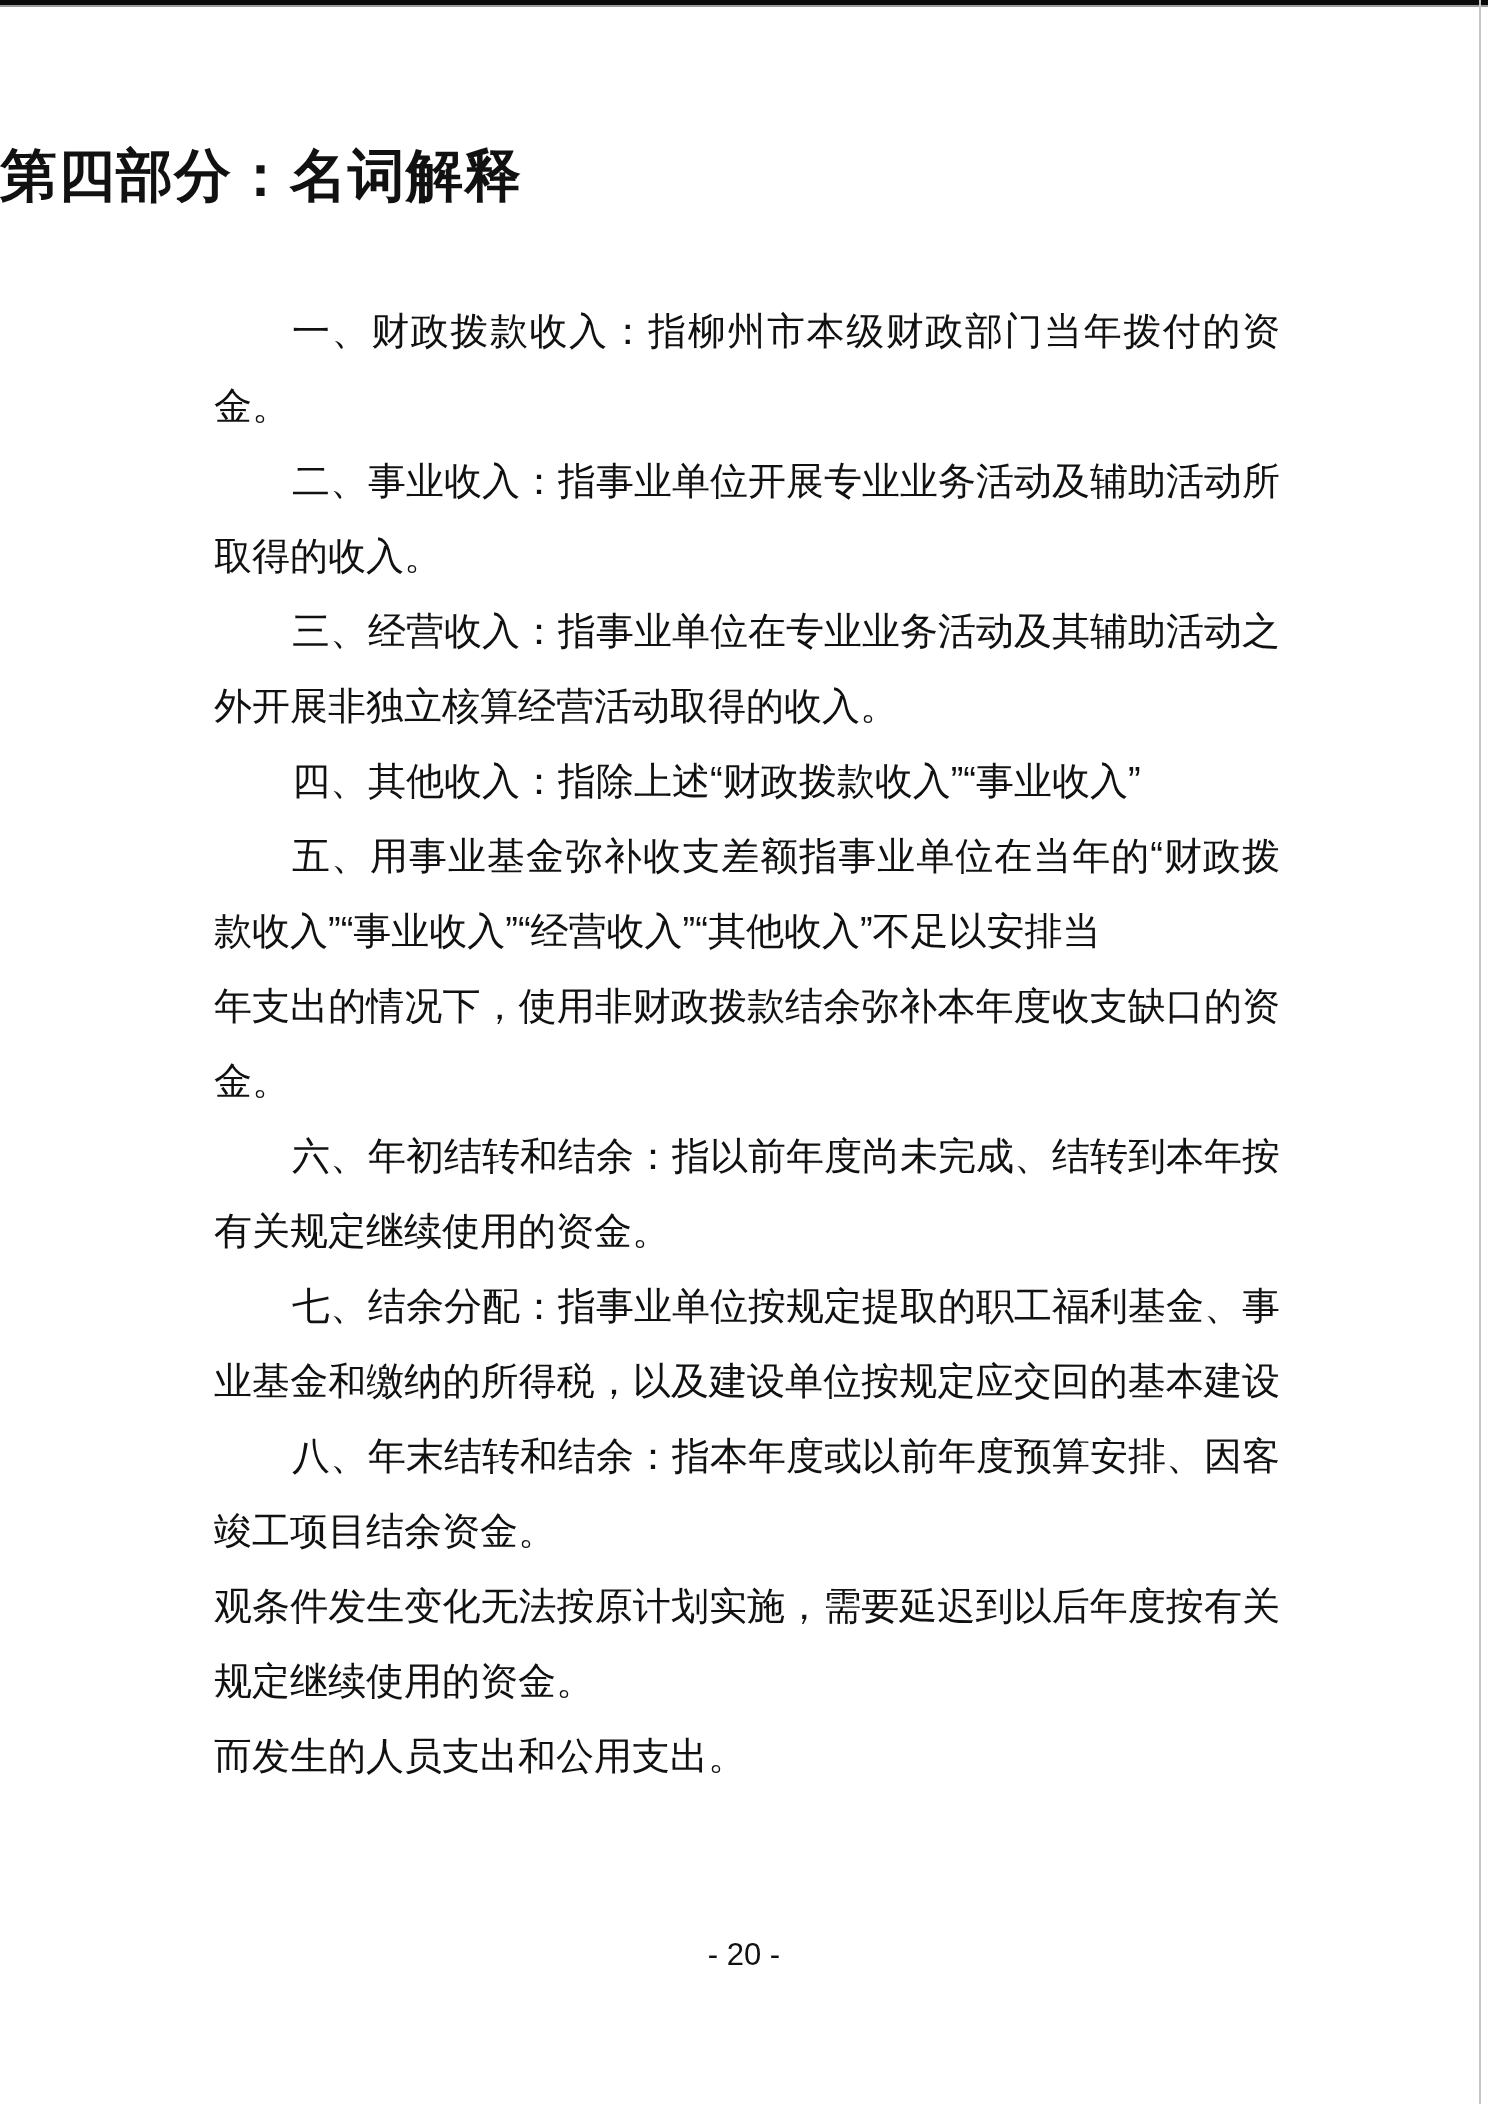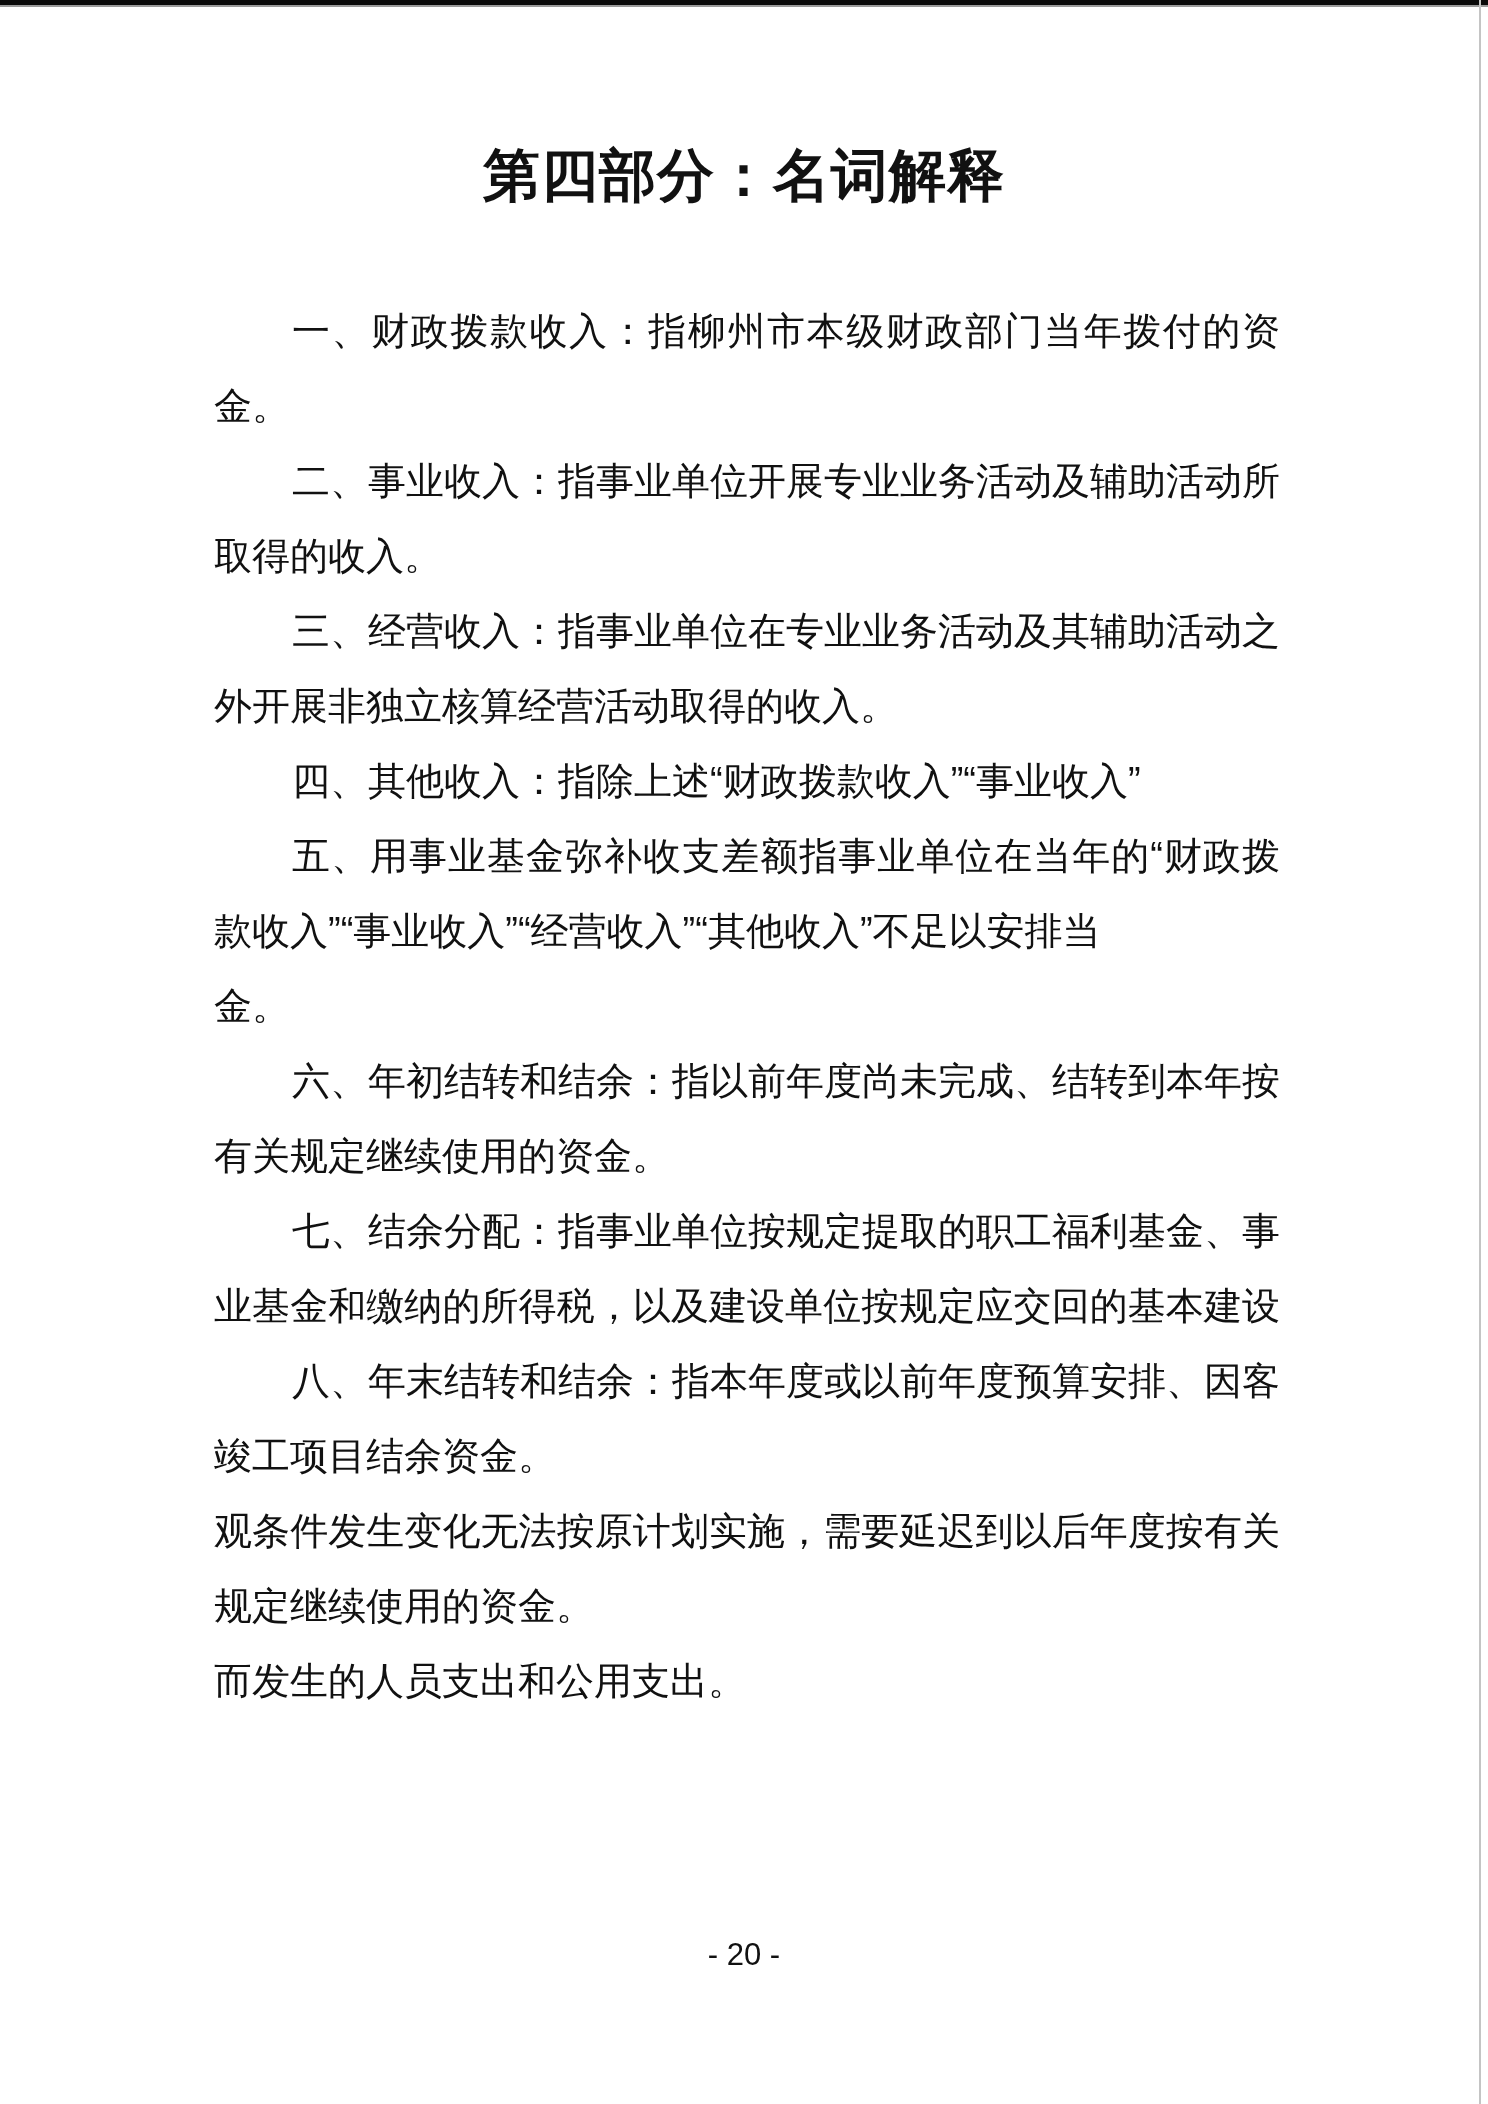--- a/index.html
+++ b/index.html
@@ -29,21 +29,20 @@
     left: 1479px;
     width: 2px;
     height: 100%;
     background: #c4c4c4;
   }
   .doc-title {
     position: absolute;
     top: 143px;
     left: 0;
     width: 100%;
-    text-align: center;
     font-size: 57px;
     font-weight: 700;
     line-height: 64px;
     letter-spacing: 1px;
     white-space: nowrap;
   }
   .body-text {
     position: absolute;
     top: 294px;
     left: 214px;
@@ -87,20 +86,21 @@
 
   <div class="line indent justify">一、财政拨款收入：指柳州市本级财政部门当年拨付的资</div>
       <div class="line">金。</div>
       <div class="line indent justify">二、事业收入：指事业单位开展专业业务活动及辅助活动所</div>
       <div class="line">取得的收入。</div>
       <div class="line indent justify">三、经营收入：指事业单位在专业业务活动及其辅助活动之</div>
       <div class="line">外开展非独立核算经营活动取得的收入。</div>
       <div class="line indent">四、其他收入：指除上述“财政拨款收入”“事业收入”</div>
       <div class="line indent justify">五、用事业基金弥补收支差额指事业单位在当年的“财政拨</div>
       <div class="line">款收入”“事业收入”“经营收入”“其他收入”不足以安排当</div>
+      <div class="line justify">年支出的情况下，使用非财政拨款结余弥补本年度收支缺口的资</div>
       <div class="line">金。</div>
       <div class="line indent justify">六、年初结转和结余：指以前年度尚未完成、结转到本年按</div>
       <div class="line">有关规定继续使用的资金。</div>
       <div class="line indent justify">七、结余分配：指事业单位按规定提取的职工福利基金、事</div>
       <div class="line justify">业基金和缴纳的所得税，以及建设单位按规定应交回的基本建设</div>
       <div class="line indent justify">八、年末结转和结余：指本年度或以前年度预算安排、因客</div>
       <div class="line">竣工项目结余资金。</div>
       <div class="line justify">观条件发生变化无法按原计划实施，需要延迟到以后年度按有关</div>
       <div class="line">规定继续使用的资金。</div>
       <div class="line">而发生的人员支出和公用支出。</div>

